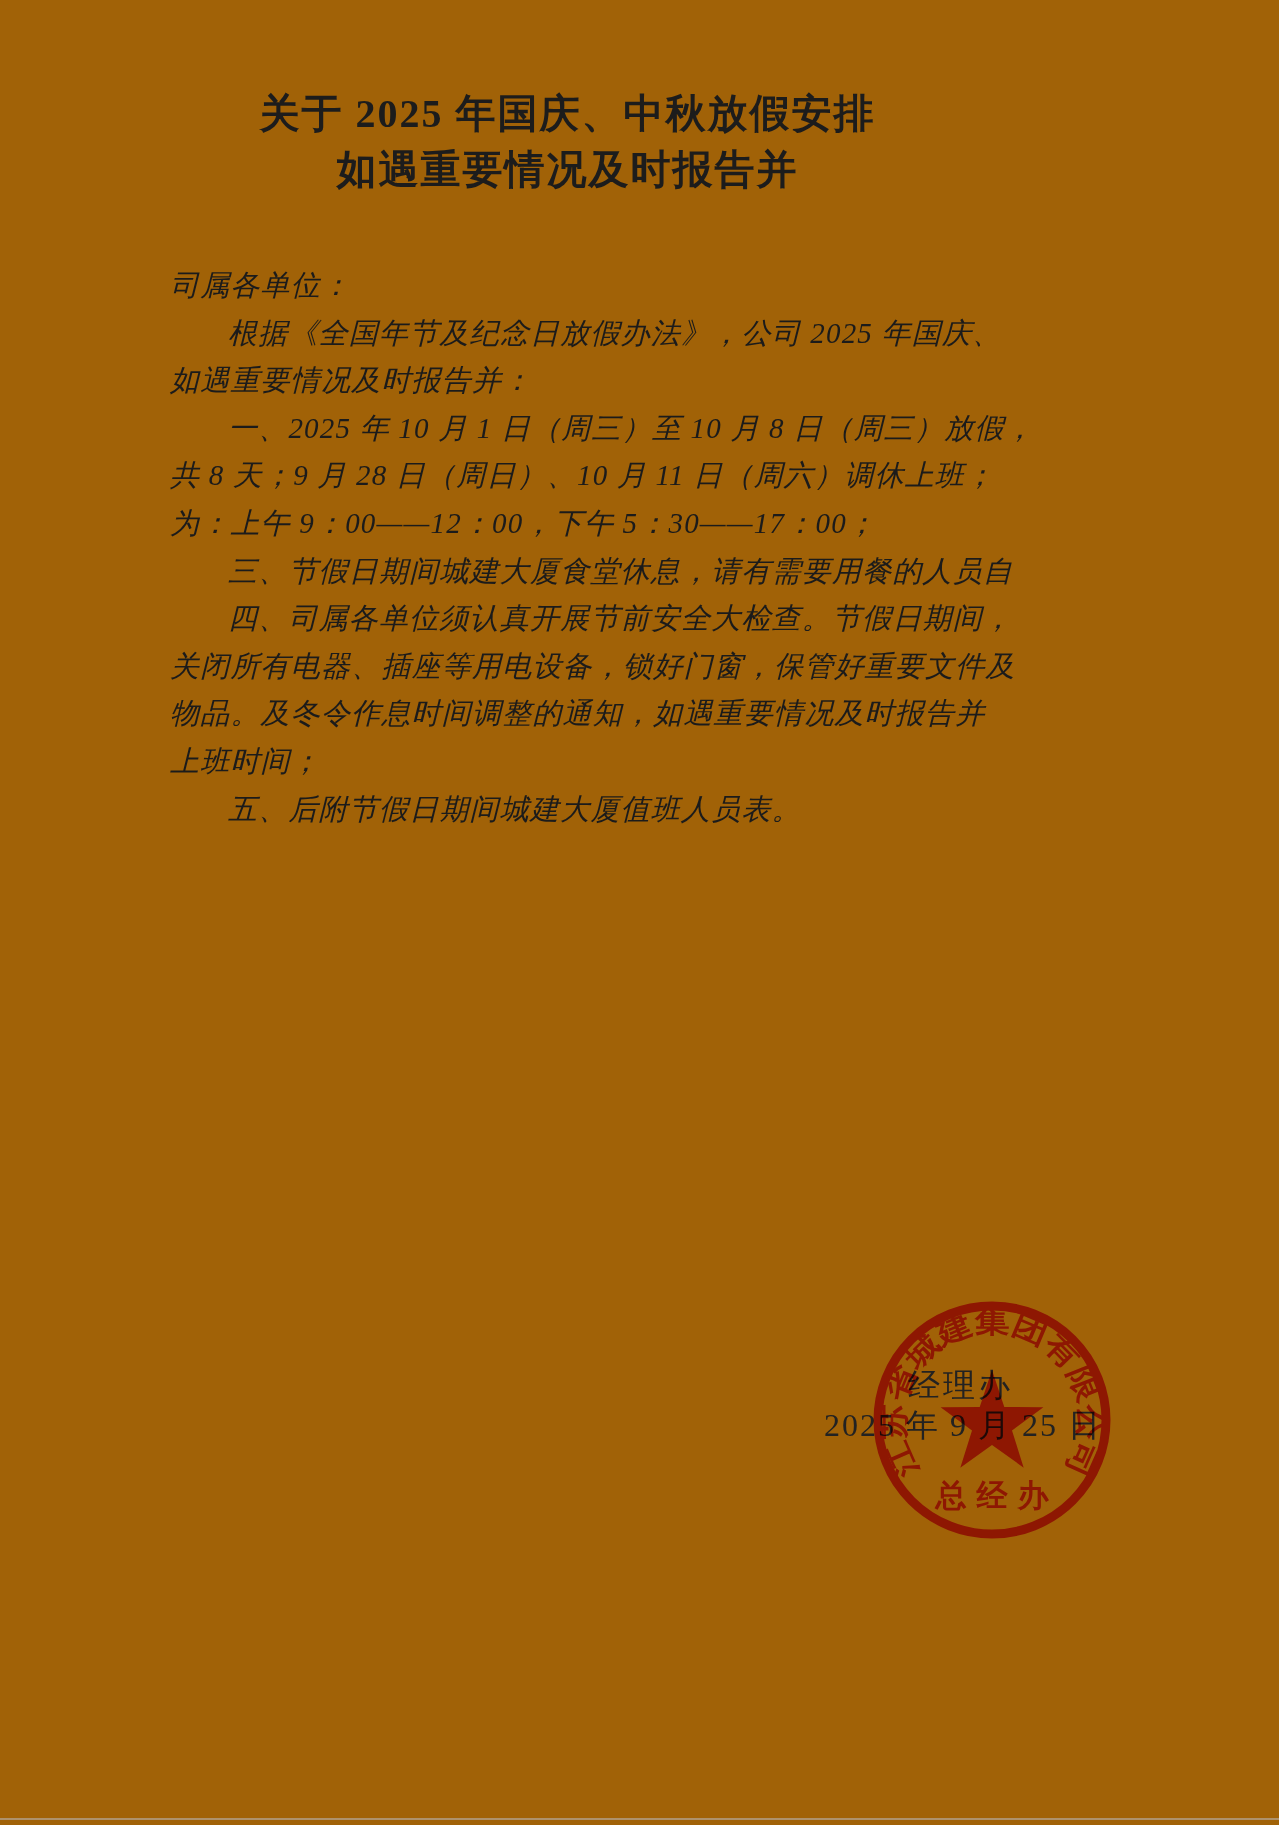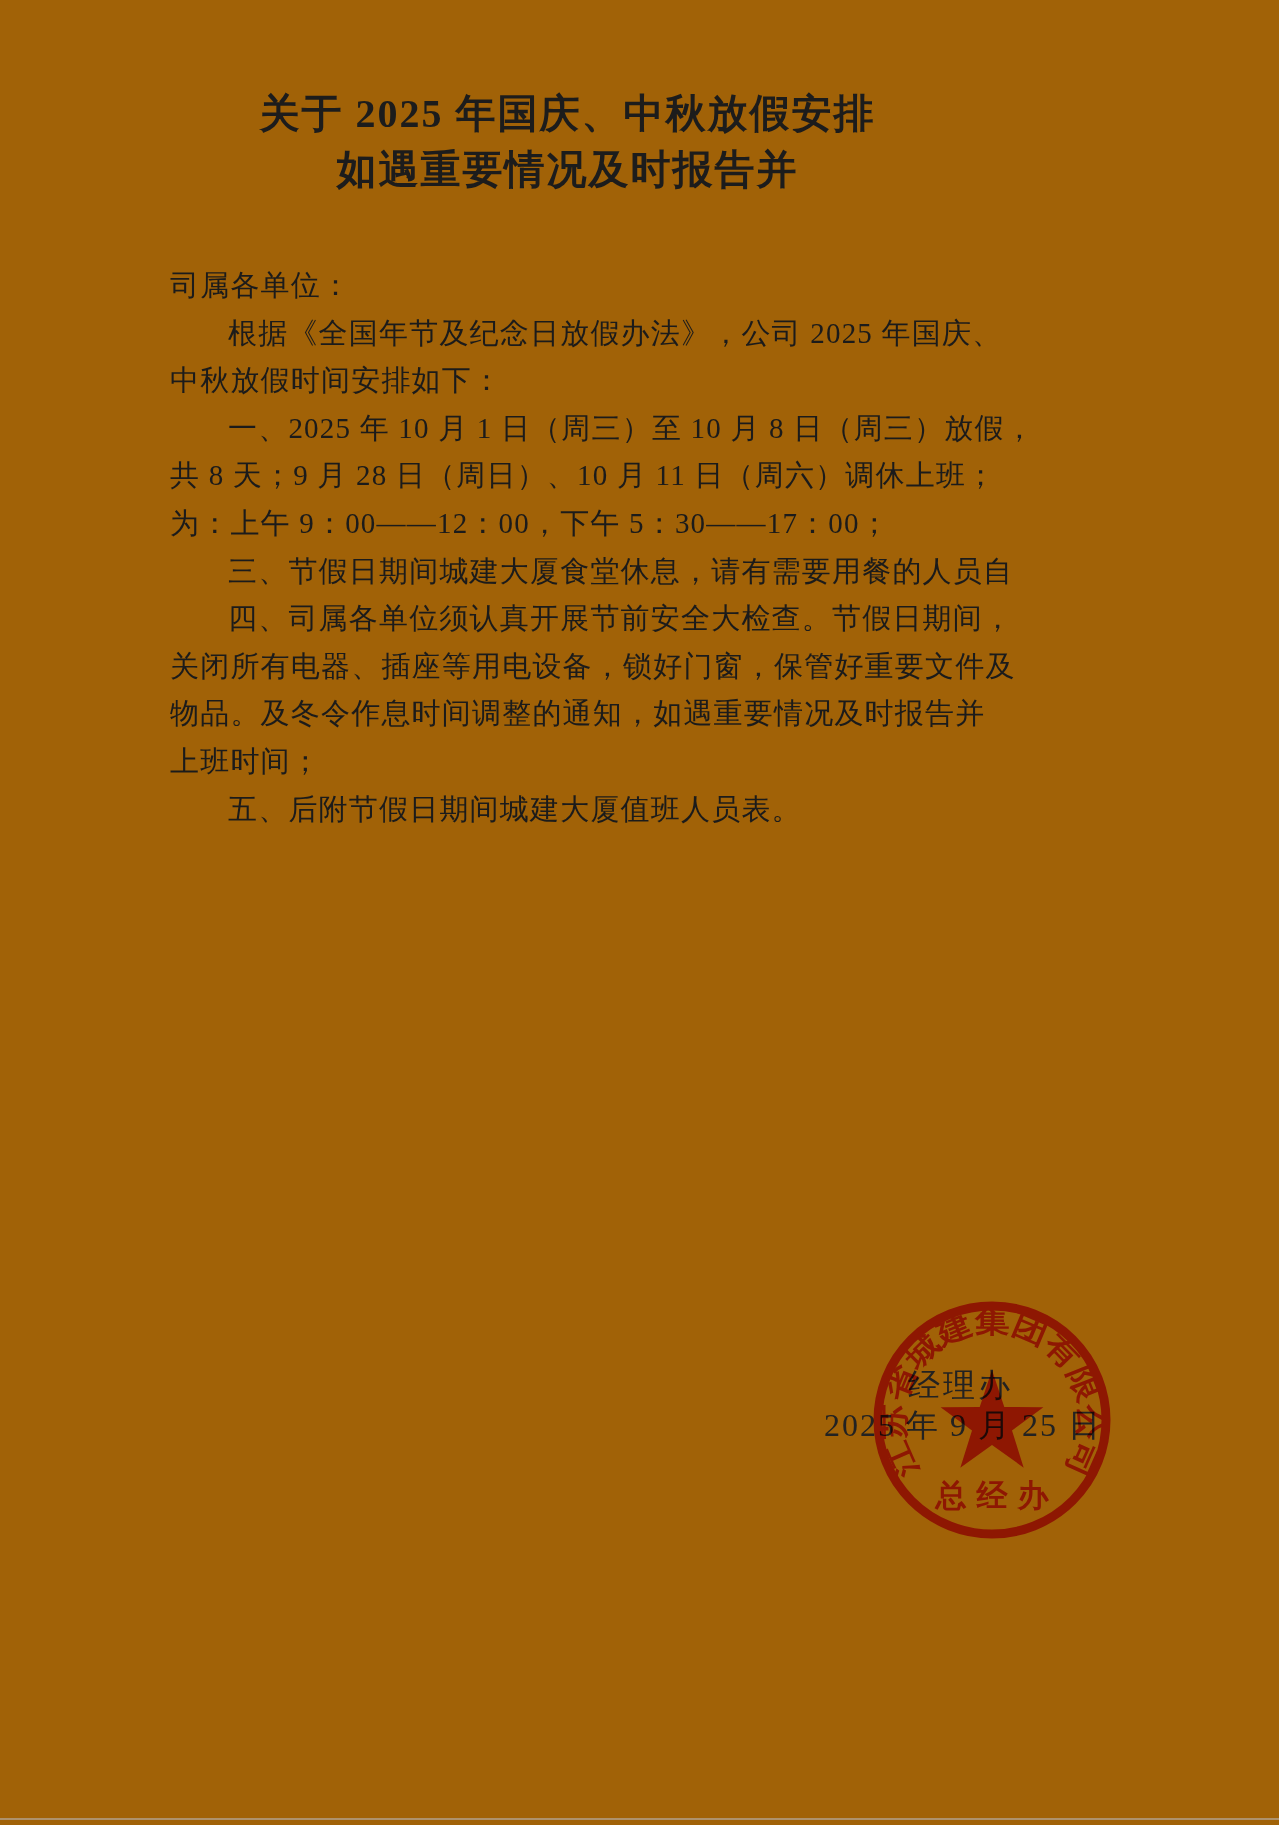--- a/index.html
+++ b/index.html
@@ -27,20 +27,21 @@
   }
   .body-block {
     position: absolute;
     left: 170px;
     top: 262px;
     width: 800px;
     font-size: 29px;
     line-height: 47.6px;
     letter-spacing: 1.2px;
     color: #1b1b1b;
+    font-style: italic;
   }
   .line { white-space: nowrap; }
   .line.indent { text-indent: 58px; }
   .sig-dept {
     position: absolute;
     left: 908px;
     top: 1348px;
     font-size: 32px;
     letter-spacing: 3px;
     color: #222;
@@ -79,21 +80,21 @@
 <div class="page">
 
   <div class="title-block">
     <div>关于 2025 年国庆、中秋放假安排</div>
     <div>如遇重要情况及时报告并</div>
   </div>
 
   <div class="body-block">
     <div class="line">司属各单位：</div>
     <div class="line indent">根据《全国年节及纪念日放假办法》，公司 2025 年国庆、</div>
-    <div class="line">中秋放假时间安排如下：</div>
+    <div class="line">如遇重要情况及时报告并：</div>
     <div class="line indent">一、2025 年 10 月 1 日（周三）至 10 月 8 日（周三）放假，</div>
     <div class="line">共 8 天；9 月 28 日（周日）、10 月 11 日（周六）调休上班；</div>
     <div class="line">为：上午 9：00——12：00，下午 5：30——17：00；</div>
     <div class="line indent">三、节假日期间城建大厦食堂休息，请有需要用餐的人员自</div>
     <div class="line indent">四、司属各单位须认真开展节前安全大检查。节假日期间，</div>
     <div class="line">关闭所有电器、插座等用电设备，锁好门窗，保管好重要文件及</div>
     <div class="line">物品。及冬令作息时间调整的通知，如遇重要情况及时报告并</div>
     <div class="line">上班时间；</div>
     <div class="line indent">五、后附节假日期间城建大厦值班人员表。</div>
   </div>

